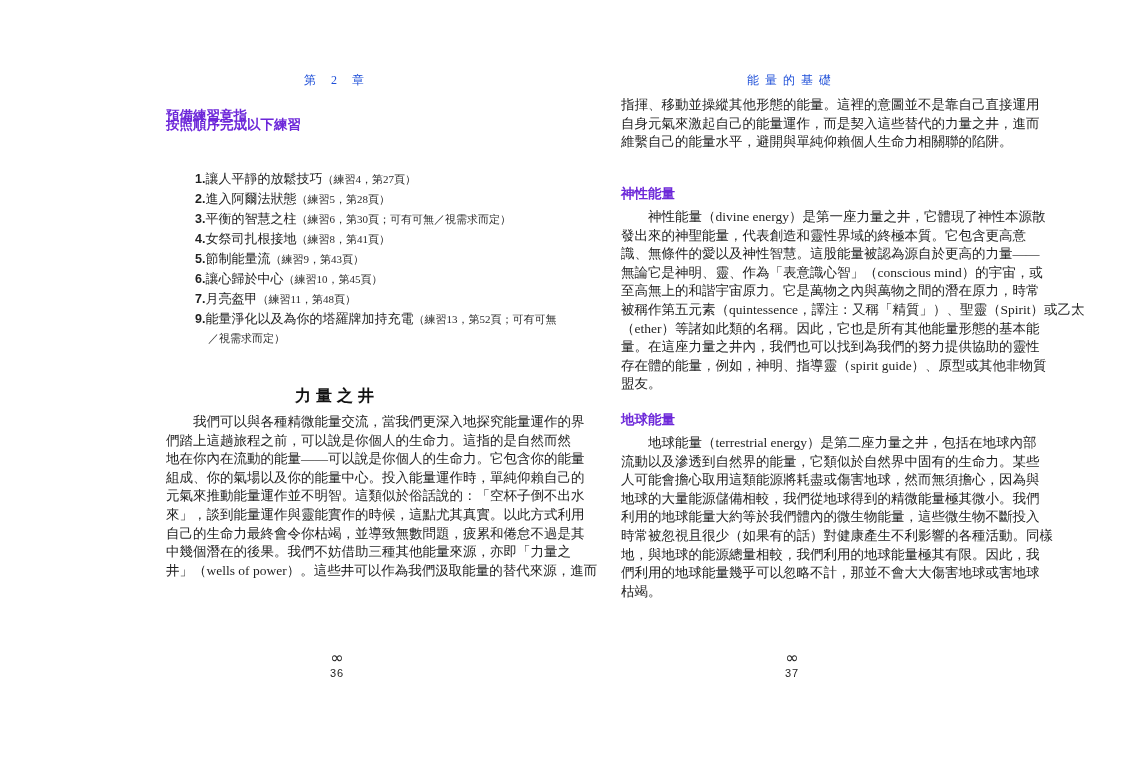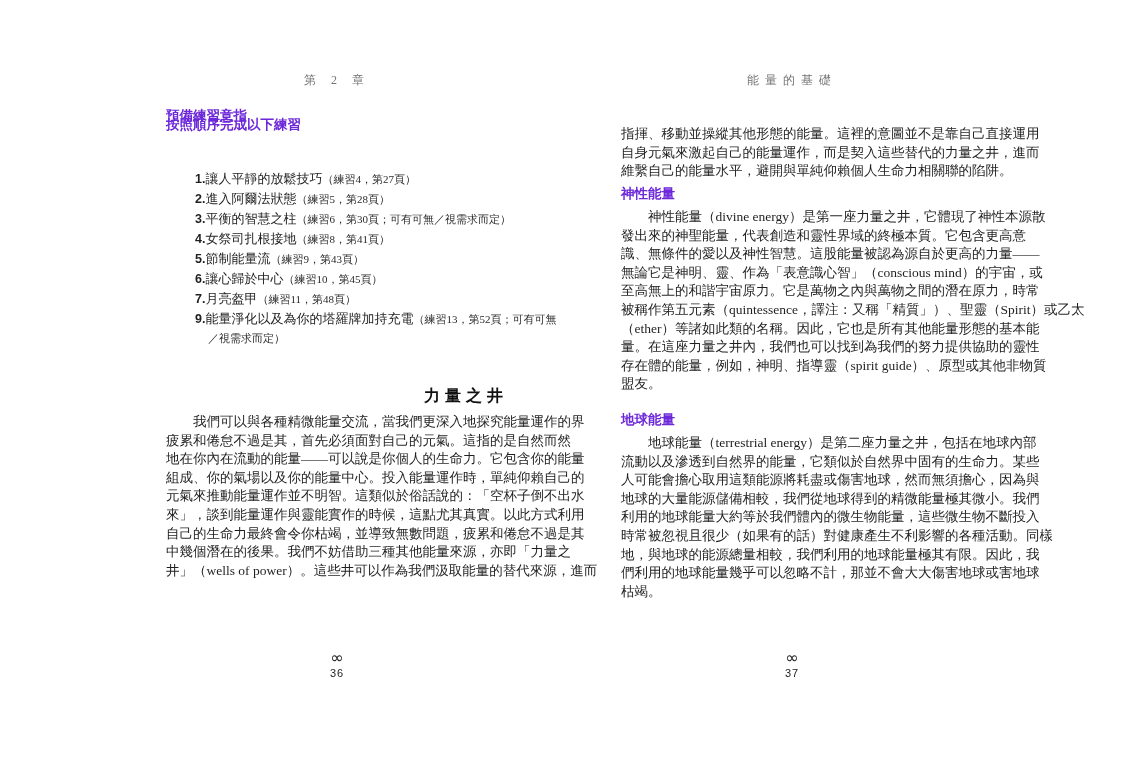--- a/index.html
+++ b/index.html
@@ -12,21 +12,21 @@
     overflow: hidden;
   }
   .col { position: absolute; top: 0; width: 342px; height: 766px; }
   .col-left  { left: 166px; }
   .col-right { left: 621px; }
 
   .page-header {
     position: absolute; top: 72px; left: 0; width: 100%;
     text-align: center;
     font-size: 12px; letter-spacing: 6px;
-    color: #737373;
+    color: #1d4ed8;
     white-space: nowrap;
   }
 
   .bold-h {
     position: absolute; left: 0;
     font-family: "Liberation Sans", "DejaVu Sans", sans-serif;
     font-weight: bold;
     font-size: 13.5px;
     color: #6d28d9;
     white-space: nowrap;
@@ -41,36 +41,36 @@
   .ex-item { white-space: nowrap; }
   .ex-num {
     font-family: "Liberation Sans", "DejaVu Sans", sans-serif;
     font-weight: bold; font-size: 12.5px;
   }
   .ex-ref { font-size: 11px; color: #2a2a2a; }
   .ex-cont { padding-left: 13px; white-space: nowrap; }
 
   .section-title {
     position: absolute; top: 386px; left: 0; width: 100%;
-    text-align: right;
+    text-align: center;
     font-family: "Liberation Sans", "DejaVu Sans", sans-serif;
     font-weight: bold; font-size: 16px; letter-spacing: 5px;
     color: #111;
     white-space: nowrap;
   }
 
   .para {
     position: absolute; left: 0; width: 100%;
     font-size: 13.5px; line-height: 18.6px;
     color: #1f1f1f;
   }
   .para > div { white-space: nowrap; }
   .para.indent-first > div:first-child { text-indent: 2em; }
   .lp-para { top: 413px; }
-  .rp-intro { top: 125px; }
+  .rp-intro { top: 96px; }
   .rp-sec1-h { top: 185px; }
   .rp-sec1-p { top: 208px; }
   .rp-sec2-h { top: 411px; }
   .rp-sec2-p { top: 434px; }
 
   .page-footer {
     position: absolute; top: 650px; left: 0; width: 100%;
     text-align: center;
   }
   .footer-symbol {
@@ -134,21 +134,21 @@
       <div class="ex-item">
         <span class="ex-num">9.</span><span>能量淨化以及為你的塔羅牌加持充電</span><span class="ex-ref">（練習13，第52頁；可有可無</span>
         <div class="ex-ref ex-cont">／視需求而定）</div>
       </div>
     </div>
 
   <div class="section-title">力量之井</div>
 
   <div class="para indent-first lp-para">
       <div>我們可以與各種精微能量交流，當我們更深入地探究能量運作的界</div>
-      <div>疲累和倦怠不過是其，首先必須面對自己的元氣。這指的是自然而然</div>
+      <div>們踏上這趟旅程之前，可以說是你個人的生命力。這指的是自然而然</div>
       <div>地在你內在流動的能量——可以說是你個人的生命力。它包含你的能量</div>
       <div>組成、你的氣場以及你的能量中心。投入能量運作時，單純仰賴自己的</div>
       <div>元氣來推動能量運作並不明智。這類似於俗話說的：「空杯子倒不出水</div>
       <div>來」，談到能量運作與靈能實作的時候，這點尤其真實。以此方式利用</div>
       <div>自己的生命力最終會令你枯竭，並導致無數問題，疲累和倦怠不過是其</div>
       <div>中幾個潛在的後果。我們不妨借助三種其他能量來源，亦即「力量之</div>
       <div>井」（wells of power）。這些井可以作為我們汲取能量的替代來源，進而</div>
     </div>
 
   <div class="page-footer">

